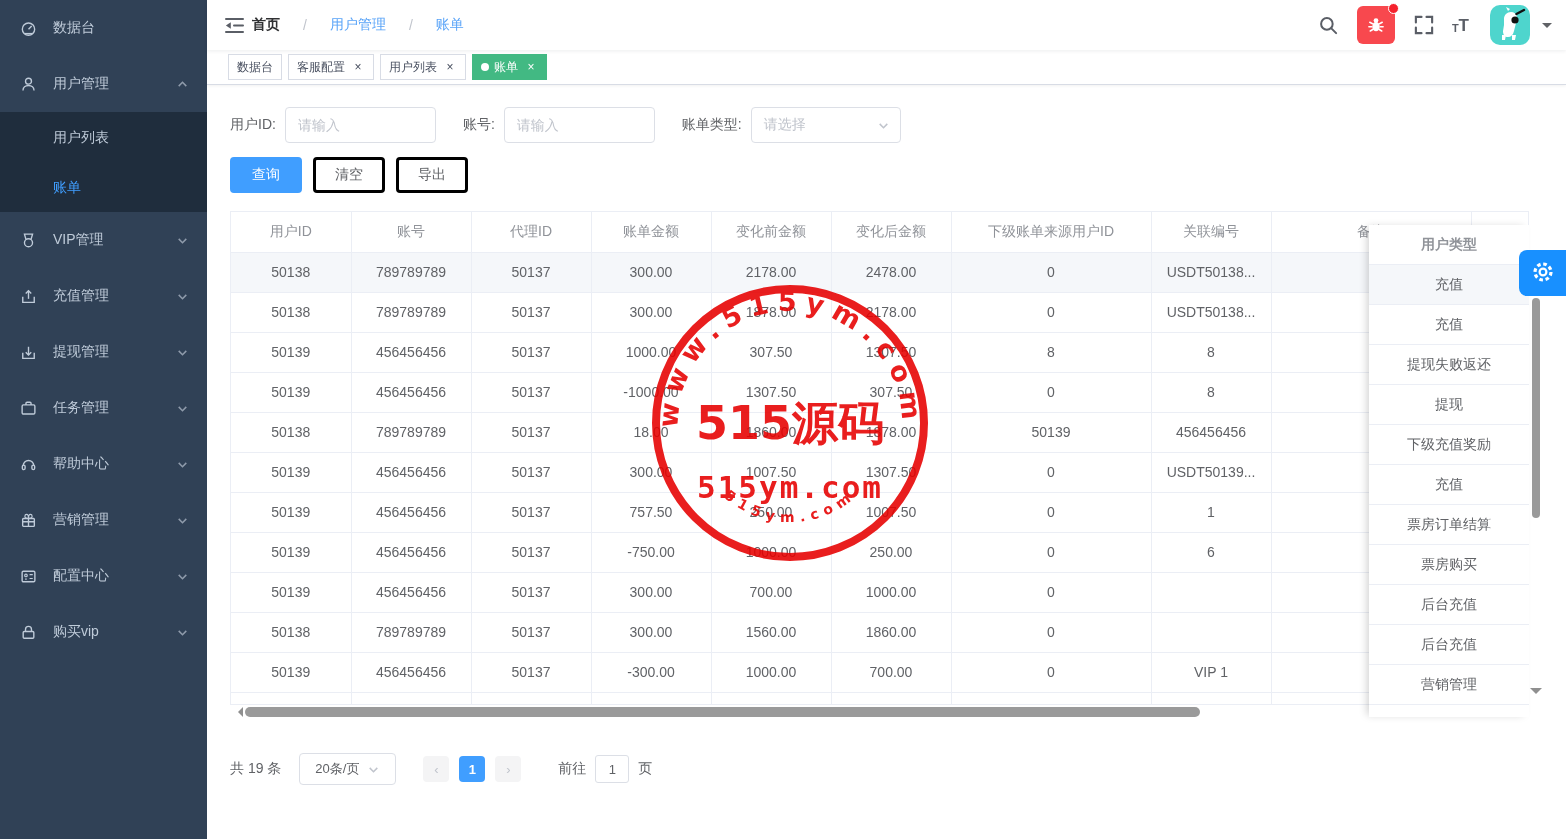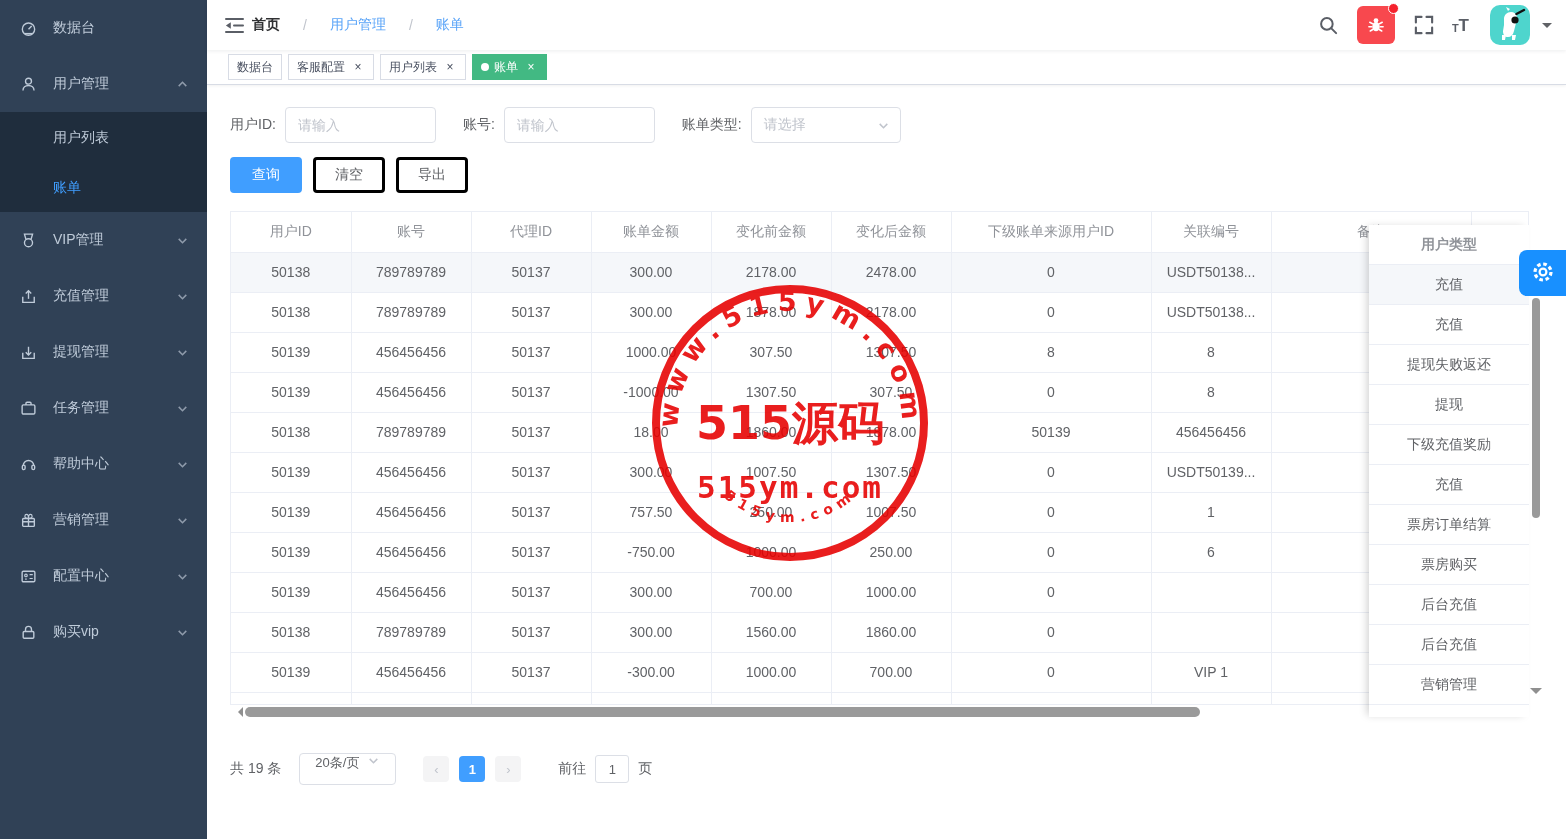--- a/index.html
+++ b/index.html
@@ -88,21 +88,21 @@
   .stamp-wrap { position:absolute; left:438px; top:281px; width:290px; height:290px; z-index:5; pointer-events:none; opacity:.88; }
   .stamp-wrap svg { width:100%; height:100%; }
   .st-arc { font-size:27px; font-weight:700; letter-spacing:8px; fill:#e60000; font-family:"DejaVu Sans",sans-serif; }
   .st-center1 { font-size:46px; font-weight:700; fill:#e60000; font-family:"DejaVu Sans",sans-serif; }
   .st-center2 { font-size:31px; font-weight:700; letter-spacing:2px; fill:#e60000; font-family:"DejaVu Sans Mono","DejaVu Sans",monospace; }
   .st-arc-small { font-size:14px; font-weight:700; letter-spacing:6px; fill:#e60000; font-family:"DejaVu Sans",sans-serif; }
 
   
   .pagination { display:flex; align-items:center; margin:34px 0 0 23px; font-size:14px; color:#606266; }
   .pg-total { margin-right:18px; }
-  .pg-size { width:97px; height:32px; border:1px solid #dcdfe6; border-radius:4px; display:flex; align-items:flex-start; justify-content:center; gap:8px; font-size:13px; color:#606266; cursor:pointer; margin-right:22px; }
+  .pg-size { width:97px; height:32px; border:1px solid #dcdfe6; border-radius:4px; display:flex; align-items:center; justify-content:center; gap:8px; font-size:13px; color:#606266; cursor:pointer; margin-right:22px; }
   .pg-size .chev { color:#c0c4cc; }
   .pg-btn { width:26px; height:26px; border-radius:4px; background:#f4f4f5; color:#c0c4cc; display:flex; align-items:center; justify-content:center; margin:0 5px; cursor:pointer; font-size:13px; }
   .pg-btn.page-active { background:#409eff; color:#fff; font-weight:700; }
   .pg-goto { margin-left:32px; margin-right:9px; }
   .pg-input { width:34px; height:28px; border:1px solid #dcdfe6; border-radius:3px; text-align:center; font-size:13px; color:#606266; outline:none; font-family:inherit; }
   .pg-suffix { margin-left:9px; }
 </style>
 </head>
 <body>
 

